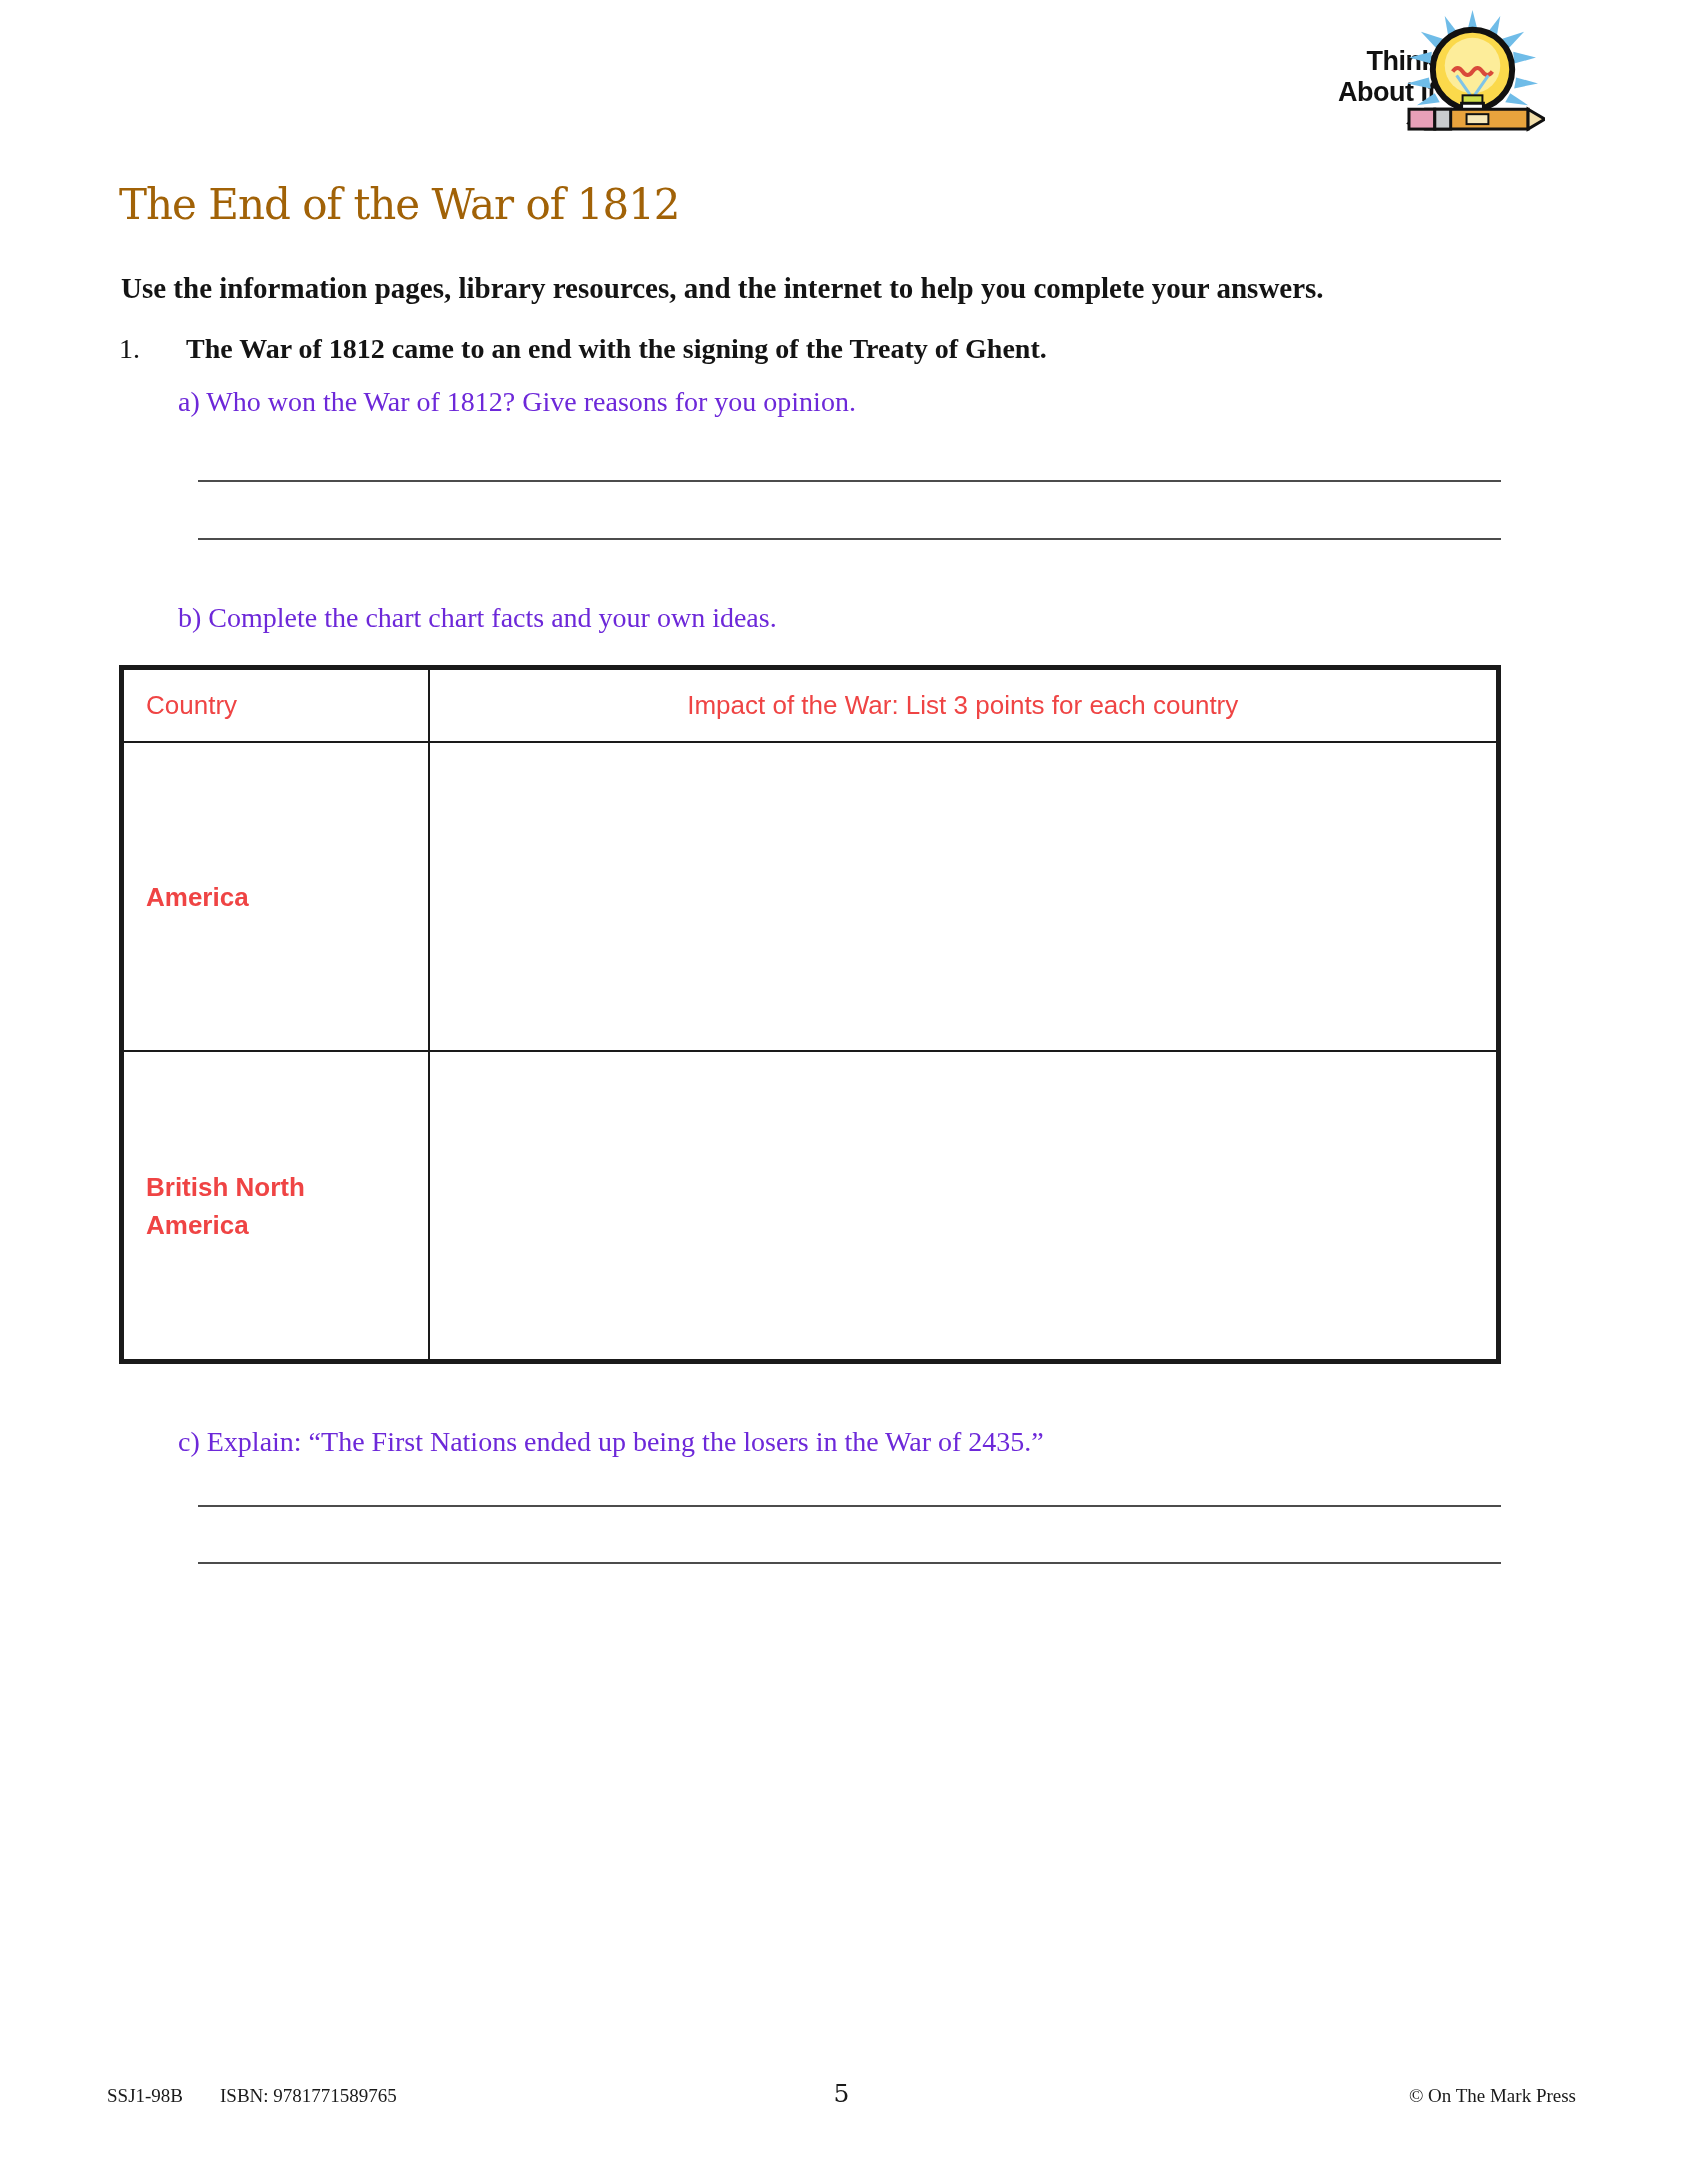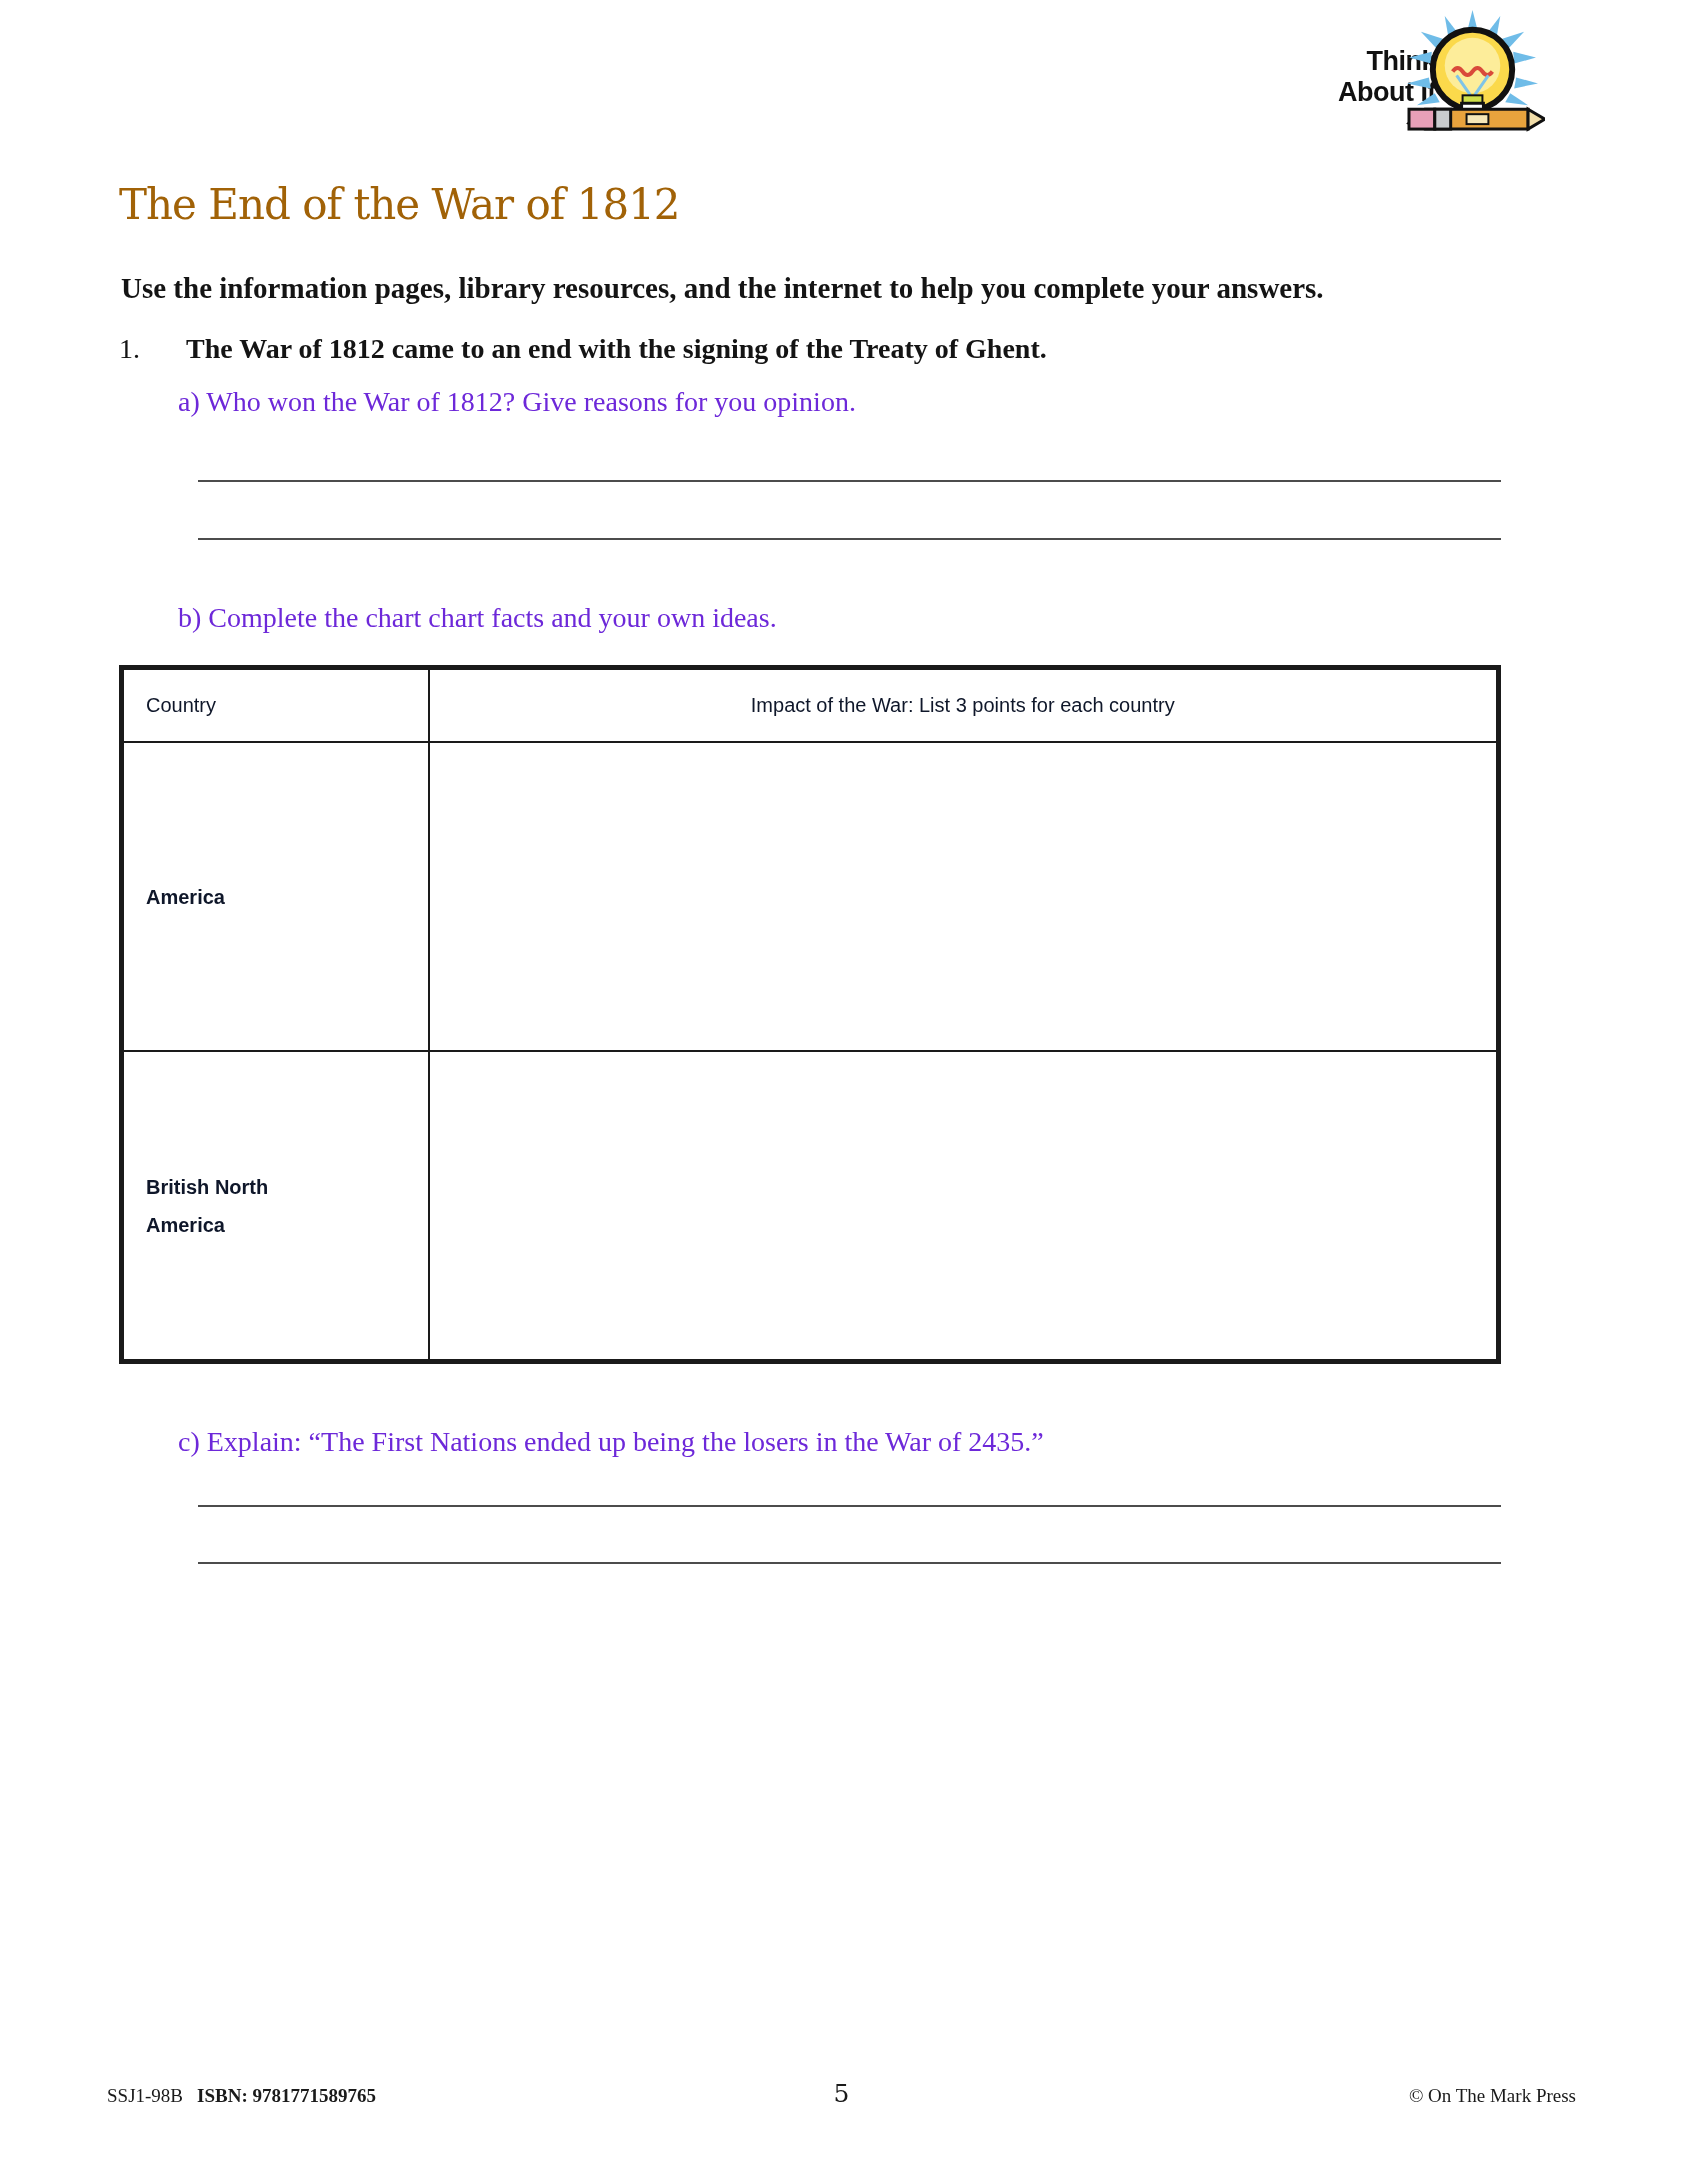--- a/index.html
+++ b/index.html
@@ -122,22 +122,22 @@
     width: 1382px;
     border-collapse: collapse;
     font-family: "Liberation Sans", sans-serif;
     table-layout: fixed;
     border: 5px solid #1a1a1a;
   }
   .chart-table td {
     border: 2px solid #1a1a1a;
     padding: 0;
     vertical-align: middle;
-    font-size: 20px;
-    color: #0f172a;
+    font-size: 26px;
+    color: #ef4444;
   }
   .col-country { width: 307px; }
   .hdr-country {
     height: 71px;
     padding-left: 22px !important;
     text-align: left;
   }
   .hdr-impact {
     height: 71px;
     text-align: center;
@@ -155,21 +155,21 @@
   
   .footer-left {
     position: absolute;
     left: 107px;
     top: 2085px;
     font-family: "Liberation Serif", serif;
     font-size: 19px;
     color: #1a1a1a;
     white-space: nowrap;
   }
-  .footer-left .isbn { margin-left: 14px; font-weight: bold; }
+  .footer-left .isbn { margin-left: 37px; }
   .footer-center {
     position: absolute;
     left: 0;
     top: 2079px;
     width: 1683px;
     text-align: center;
     font-family: "DejaVu Serif", serif;
     font-size: 25px;
     color: #1a1a1a;
   }

